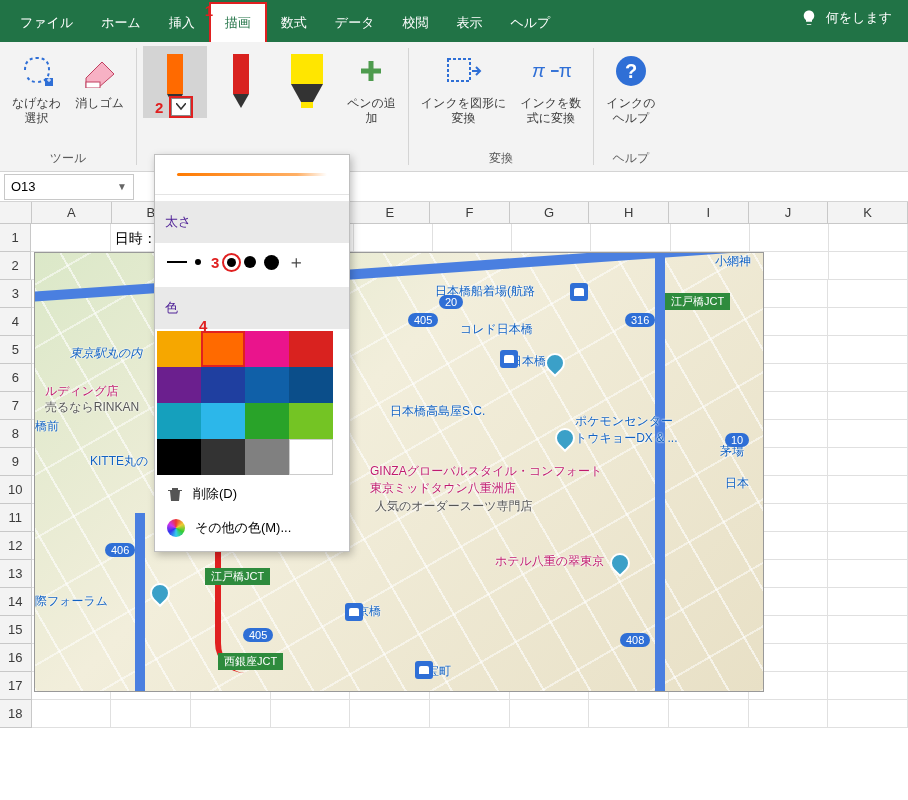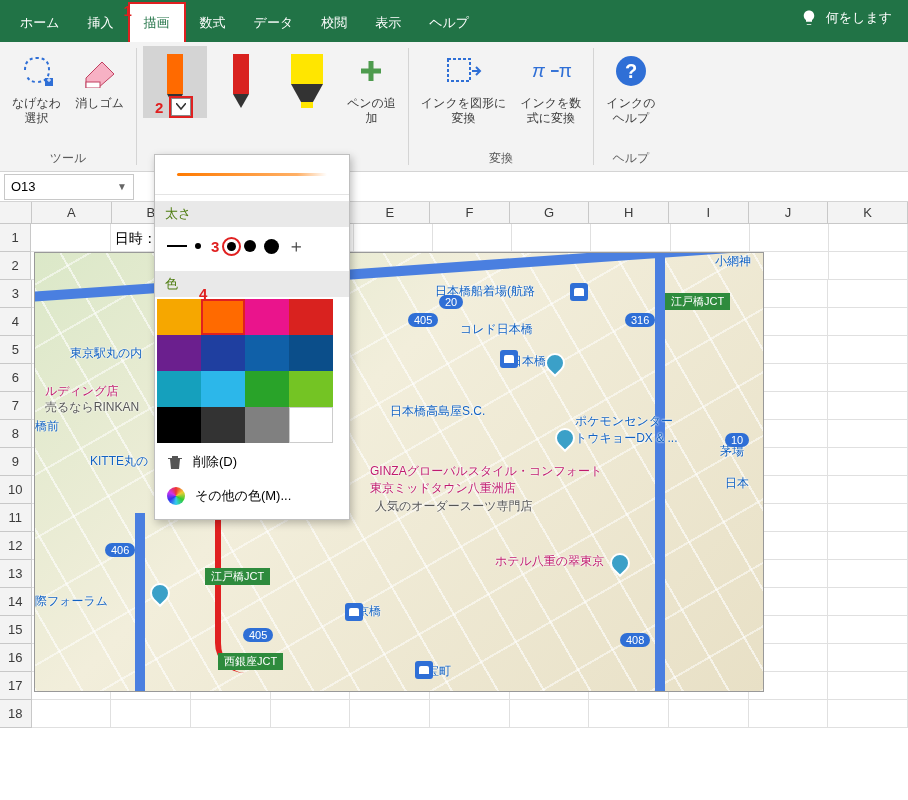--- a/index.html
+++ b/index.html
@@ -60,21 +60,21 @@
   .road-badge { position: absolute; background: #2f6fd6; color: #fff; font-size: 11px; padding: 1px 6px; border-radius: 8px; }
   .jct-badge { position: absolute; background: #2e8b3d; color: #fff; font-size: 11px; padding: 1px 6px; }
   .metro-pin { position: absolute; width: 18px; height: 18px; background: #2f6fd6; border-radius: 3px; display: flex; align-items: center; justify-content: center; }
   .metro-pin::after { content: ""; width: 10px; height: 8px; background: #fff; border-radius: 2px 2px 0 0; }
   .poi-pin { position: absolute; width: 20px; height: 20px; background: #3ba0c8; border: 2px solid #fff; border-radius: 50% 50% 50% 0; transform: rotate(-45deg); }
 
   
   .pen-panel { position: absolute; left: 154px; top: 154px; width: 196px; background: #fff; border: 1px solid #bfbfbf; box-shadow: 2px 3px 8px rgba(0,0,0,0.25); z-index: 50; padding-bottom: 6px; }
   .pen-preview { height: 40px; display: flex; align-items: center; justify-content: center; border-bottom: 1px solid #e4e4e4; }
   .pen-preview-line { width: 150px; height: 3px; background: linear-gradient(90deg, #ff7a00, #ffb066 80%, transparent); border-radius: 2px; }
-  .panel-section-label { background: #e9e9e9; padding: 4px 10px; font-size: 13px; color: #4d7c0f; margin-top: 6px; }
+  .panel-section-label { background: #e9e9e9; padding: 12px 10px; font-size: 13px; color: #4c1d95; margin-top: 6px; }
   .thickness-row { display: flex; align-items: center; gap: 8px; padding: 10px 12px; }
   .thick-line { width: 20px; height: 2px; background: #000; }
   .thick-dot { width: 6px; height: 6px; background: #000; border-radius: 50%; }
   .thick-dot.d2 { width: 9px; height: 9px; }
   .thick-dot.d3 { width: 12px; height: 12px; }
   .thick-dot.d4 { width: 15px; height: 15px; }
   .thick-dot.selected { outline: 2px solid #e02020; outline-offset: 3px; }
   .callout-3 { color: #e02020; font-weight: bold; font-size: 15px; margin-left: 2px; }
   .thick-plus { width: 18px; height: 18px; display: flex; align-items: center; justify-content: center; font-size: 18px; color: #444; }
 
@@ -85,20 +85,21 @@
 
   .panel-item { display: flex; align-items: center; gap: 10px; padding: 8px 12px; cursor: pointer; }
   .wheel-icon { width: 18px; height: 18px; border-radius: 50%; background: conic-gradient(#e33, #ec3, #3c3, #3ce, #33e, #c3e, #e33); }
   .trash-icon { width: 16px; height: 16px; }
 
 </style>
 </head>
 <body>
 
 <div class="ribbon-tabs">
+  <div class="ribbon-tab">ファイル</div>
   <div class="ribbon-tab">ホーム</div>
   <div class="ribbon-tab">挿入</div>
   <div class="ribbon-tab active">
     <span class="callout-1">1</span>
     <span>描画</span>
   </div>
   <div class="ribbon-tab">数式</div>
   <div class="ribbon-tab">データ</div>
   <div class="ribbon-tab">校閲</div>
   <div class="ribbon-tab">表示</div>
@@ -511,21 +512,21 @@
         <div class="map-label " style="left: 400px; top: 30px; white-space: pre-line;">日本橋船着場(航路</div>
         <div class="map-label " style="left: 425px; top: 68px; white-space: pre-line;">コレド日本橋</div>
         <div class="map-label " style="left: 475px; top: 100px; white-space: pre-line;">日本橋</div>
         <div class="map-label " style="left: 355px; top: 150px; white-space: pre-line;">日本橋高島屋S.C.</div>
         <div class="map-label " style="left: 540px; top: 160px; white-space: pre-line;">ポケモンセンター
 トウキョーDX &amp; ...</div>
         <div class="map-label biz" style="left: 335px; top: 210px; white-space: pre-line;">GINZAグローバルスタイル・コンフォート
 東京ミッドタウン八重洲店</div>
         <div class="map-label gray" style="left: 340px; top: 245px; white-space: pre-line;">人気のオーダースーツ専門店</div>
         <div class="map-label biz" style="left: 460px; top: 300px; white-space: pre-line;">ホテル八重の翠東京</div>
-        <div class="map-label " style="left: 35px; top: 92px; white-space: pre-line;">東京駅丸の内</div>
+        <div class="map-label " style="left: 35px; top: 92px; white-space: pre-line; font-style: italic;">東京駅丸の内</div>
         <div class="map-label biz" style="left: 10px; top: 130px; white-space: pre-line;">ルディング店</div>
         <div class="map-label gray" style="left: 10px; top: 146px; white-space: pre-line;">売るならRINKAN</div>
         <div class="map-label " style="left: 0px; top: 165px; white-space: pre-line;">橋前</div>
         <div class="map-label " style="left: 55px; top: 200px; white-space: pre-line;">KITTE丸の</div>
         <div class="map-label " style="left: 0px; top: 340px; white-space: pre-line;">際フォーラム</div>
         <div class="map-label " style="left: 322px; top: 350px; white-space: pre-line;">京橋</div>
         <div class="map-label " style="left: 392px; top: 410px; white-space: pre-line;">宝町</div>
         <div class="map-label " style="left: 685px; top: 190px; white-space: pre-line;">茅場</div>
         <div class="map-label " style="left: 690px; top: 222px; white-space: pre-line; text-align: center;">日本</div>
         <div class="map-label " style="left: 680px; top: 0px; white-space: pre-line;">小網神</div>

